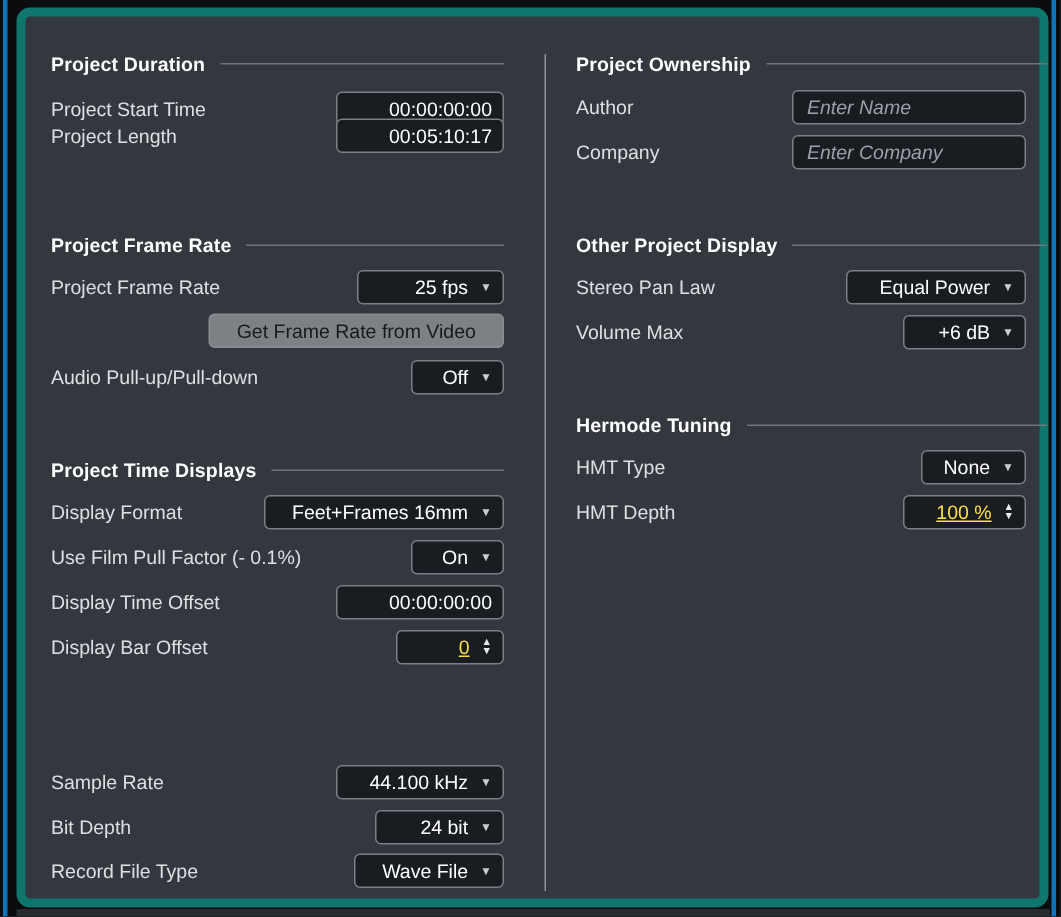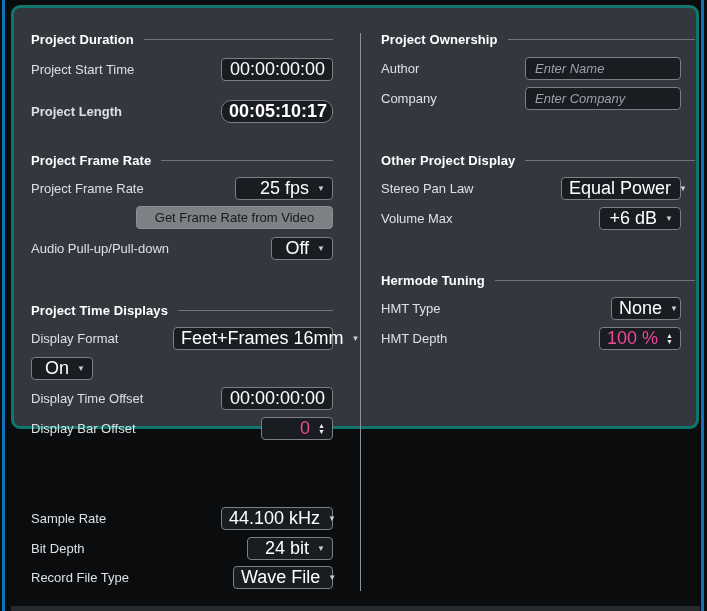--- a/index.html
+++ b/index.html
@@ -8,42 +8,42 @@
     background:#0b0c0d;
     font-family:"Liberation Sans", sans-serif;
     -webkit-font-smoothing:antialiased;
   }
   .edge-blue{position:absolute;top:0;width:3px;height:611px;background:#1273b8;}
   .edge-blue.left{left:2px;}
   .edge-blue.right{left:701px;}
   .below-strip{position:absolute;left:11px;top:606px;width:689px;height:5px;background:#272b30;}
 
   .panel{
-    position:absolute;left:11px;top:5px;width:688px;height:424px;
-    background:#33373e;border:3px solid #0f766e;border-radius:9px;
+    position:absolute;left:11px;top:5px;width:688px;height:600px;
+    background:#33373e;border:6px solid #0f766e;border-radius:9px;
     box-sizing:border-box;
   }
   .divider{position:absolute;left:346px;top:25px;width:1px;height:558px;background:#8e9298;}
 
   .sec-header{position:absolute;display:flex;align-items:center;height:16px;}
   .sec-title{font-weight:bold;font-size:13px;color:#ffffff;white-space:nowrap;letter-spacing:.1px;}
   .sec-line{flex:1;height:1px;background:#70757c;margin-left:10px;}
 
   .row{position:absolute;height:23px;display:flex;align-items:center;justify-content:space-between;}
   .row.l{left:17px;width:302px;}
   .row.r{left:367px;width:300px;}
   .label{font-size:13px;color:#dde0e3;white-space:nowrap;}
 
   .ctl{
     box-sizing:border-box;height:23px;flex:none;
     background:#191c21;border:1px solid #7a8086;border-radius:4px;
     display:flex;align-items:center;padding:0 7px;cursor:default;
   }
-  .val{flex:1;text-align:right;color:#ffffff;font-size:18px;white-space:nowrap;}
-  .val.warm{color:#ec4899;}
+  .val{flex:1;text-align:right;color:#ffffff;font-size:13px;white-space:nowrap;}
+  .val.warm{color:#fde047;text-decoration:underline;}
   .dd-arrow{font-size:8px;color:#c9ccd0;margin-left:8px;line-height:8px;}
   .spin-arrows{display:flex;flex-direction:column;align-items:center;margin-left:8px;color:#e9ebee;}
   .spin-arrows span{font-size:7px;line-height:6px;display:block;}
 
   .btn{
     box-sizing:border-box;height:23px;flex:none;
     background:#7d8185;border:1px solid #8b8f93;border-radius:4px;
     color:#17191c;font-size:13px;display:flex;align-items:center;justify-content:center;
     cursor:default;white-space:nowrap;
   }
@@ -71,23 +71,23 @@
     <div class="sec-line"></div>
   </div>
 
   <div class="row l" style="top:50px;">
     <span class="label">Project Start Time</span>
     <div class="ctl" style="width:112px;">
       <span class="val">00:00:00:00</span>
     </div>
   </div>
 
-  <div class="row l" style="top:92px;font-weight:bold;">
+  <div class="row l" style="top:68px;">
     <span class="label">Project Length</span>
-    <div class="ctl" style="width:112px;border-radius:10px;">
+    <div class="ctl" style="width:112px;">
       <span class="val">00:05:10:17</span>
     </div>
   </div>
 
   <div class="sec-header" style="left:17px;top:144px;width:302px;">
     <span class="sec-title">Project Frame Rate</span>
     <div class="sec-line"></div>
   </div>
 
   <div class="row l" style="top:169px;">
@@ -117,20 +117,21 @@
 
   <div class="row l" style="top:319px;">
     <span class="label">Display Format</span>
     <div class="ctl" style="width:160px;">
       <span class="val">Feet+Frames 16mm</span>
       <span class="dd-arrow">▼</span>
     </div>
   </div>
 
   <div class="row l" style="top:349px;">
+    <span class="label">Use Film Pull Factor (- 0.1%)</span>
     <div class="ctl" style="width:62px;">
       <span class="val">On</span>
       <span class="dd-arrow">▼</span>
     </div>
   </div>
 
   <div class="row l" style="top:379px;">
     <span class="label">Display Time Offset</span>
     <div class="ctl" style="width:112px;">
       <span class="val">00:00:00:00</span>

